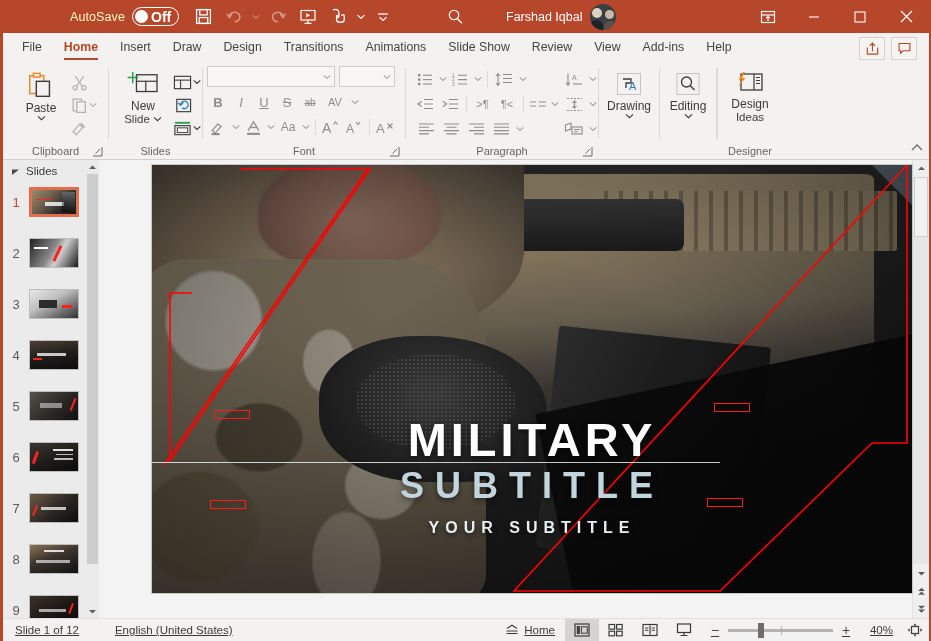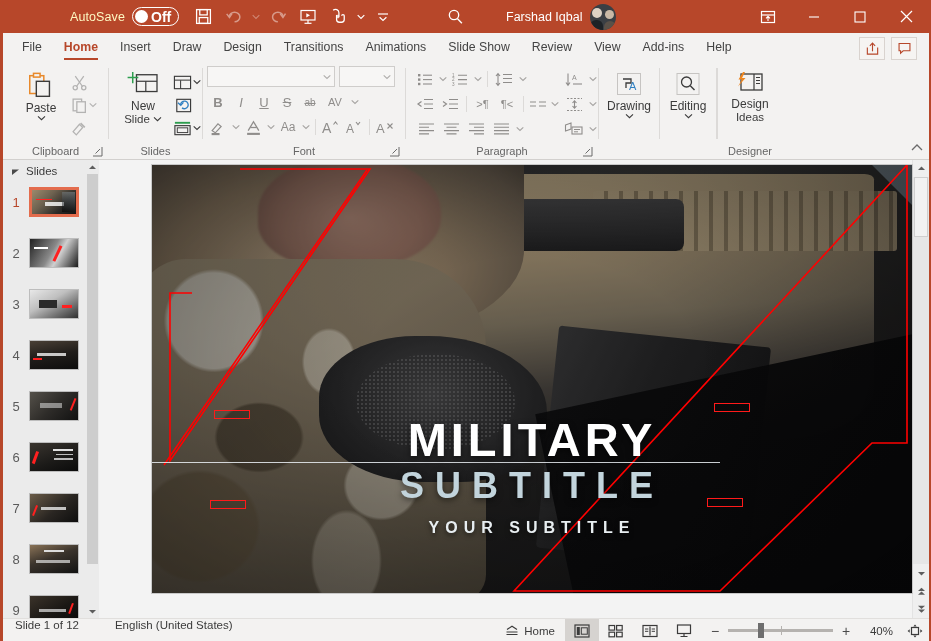--- a/index.html
+++ b/index.html
@@ -179,22 +179,22 @@
   .slidetitle { position: absolute; left: 0; right: 0; top: 50%; text-align: center; }
   .t1 { font-size: 47px; font-weight: 700; color: #fff; letter-spacing: 4px; line-height: 50px;
         text-shadow: 0 2px 6px rgba(0,0,0,.55); }
   .t2 { font-size: 36px; font-weight: 700; color: #c2d4dc; letter-spacing: 11px; line-height: 42px;
         text-shadow: 0 2px 6px rgba(0,0,0,.55); }
   .t3 { font-size: 16px; font-weight: 700; color: #e8eef1; letter-spacing: 6px; margin-top: 12px;
         text-shadow: 0 2px 5px rgba(0,0,0,.6); }
   .hr-line { position:absolute; left: 0; width: 568px; height: 1px; background: rgba(235,240,245,.85); }
 
   
-  .status { height: 23px; background: #f3f2f1; display: flex; align-items: flex-start;
-            flex: 0 0 23px; border-top: 1px solid #e1dfdd; font-size: 11.5px; color: #3b3b3b; }
+  .status { height: 23px; background: #f3f2f1; display: flex; align-items: center;
+            flex: 0 0 23px; border-top: 1px solid #e1dfdd; font-size: 11.5px; color: #3b3b3b; text-decoration: underline; }
   .status .s1 { margin-left: 12px; }
   .status .s2 { margin-left: 36px; }
   .status .right { margin-left: auto; display: flex; align-items: center; height: 23px; }
   .notesbtn { display: flex; align-items: center; gap: 5px; padding: 0 10px; height: 23px; }
   .viewbtn { width: 34px; height: 23px; display: flex; align-items: center; justify-content: center; }
   .viewbtn.on { background: #d6d3d0; }
   .zoomwrap { display: flex; align-items: center; gap: 7px; padding: 0 8px; }
   .ztrack { width: 105px; height: 3px; background: #b5b2af; position: relative; }
   .ztrack .mid { position:absolute; left: 50%; top:-3px; width:1px; height:9px; background:#b5b2af; }
   .zthumb { position: absolute; left: 30px; top: -6px; width: 6px; height: 15px; background: #6e6e6e; }

